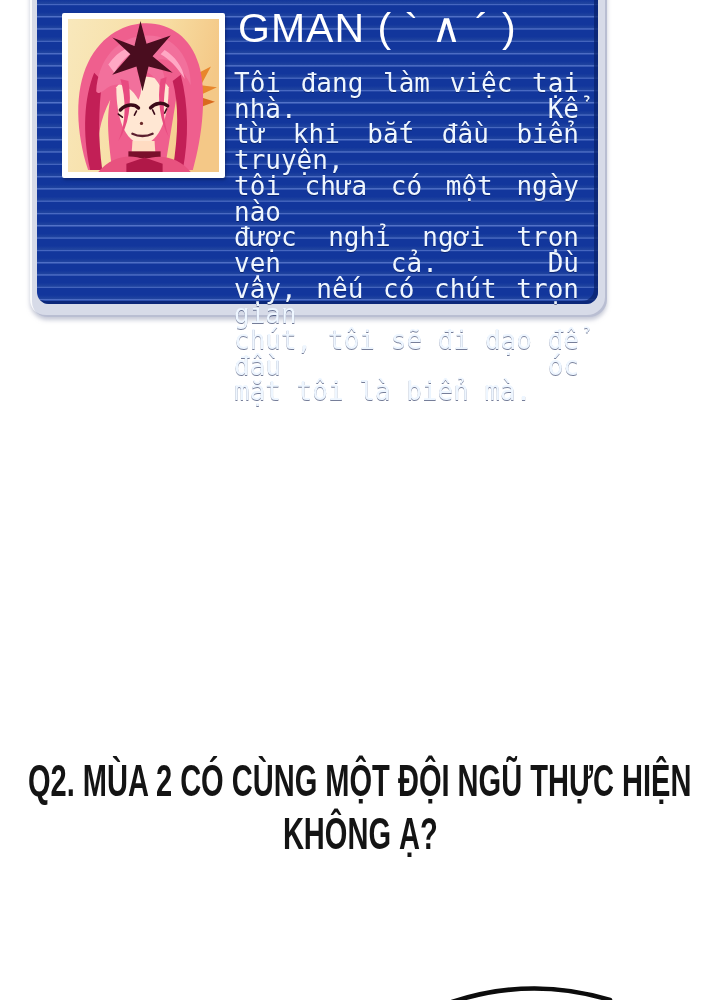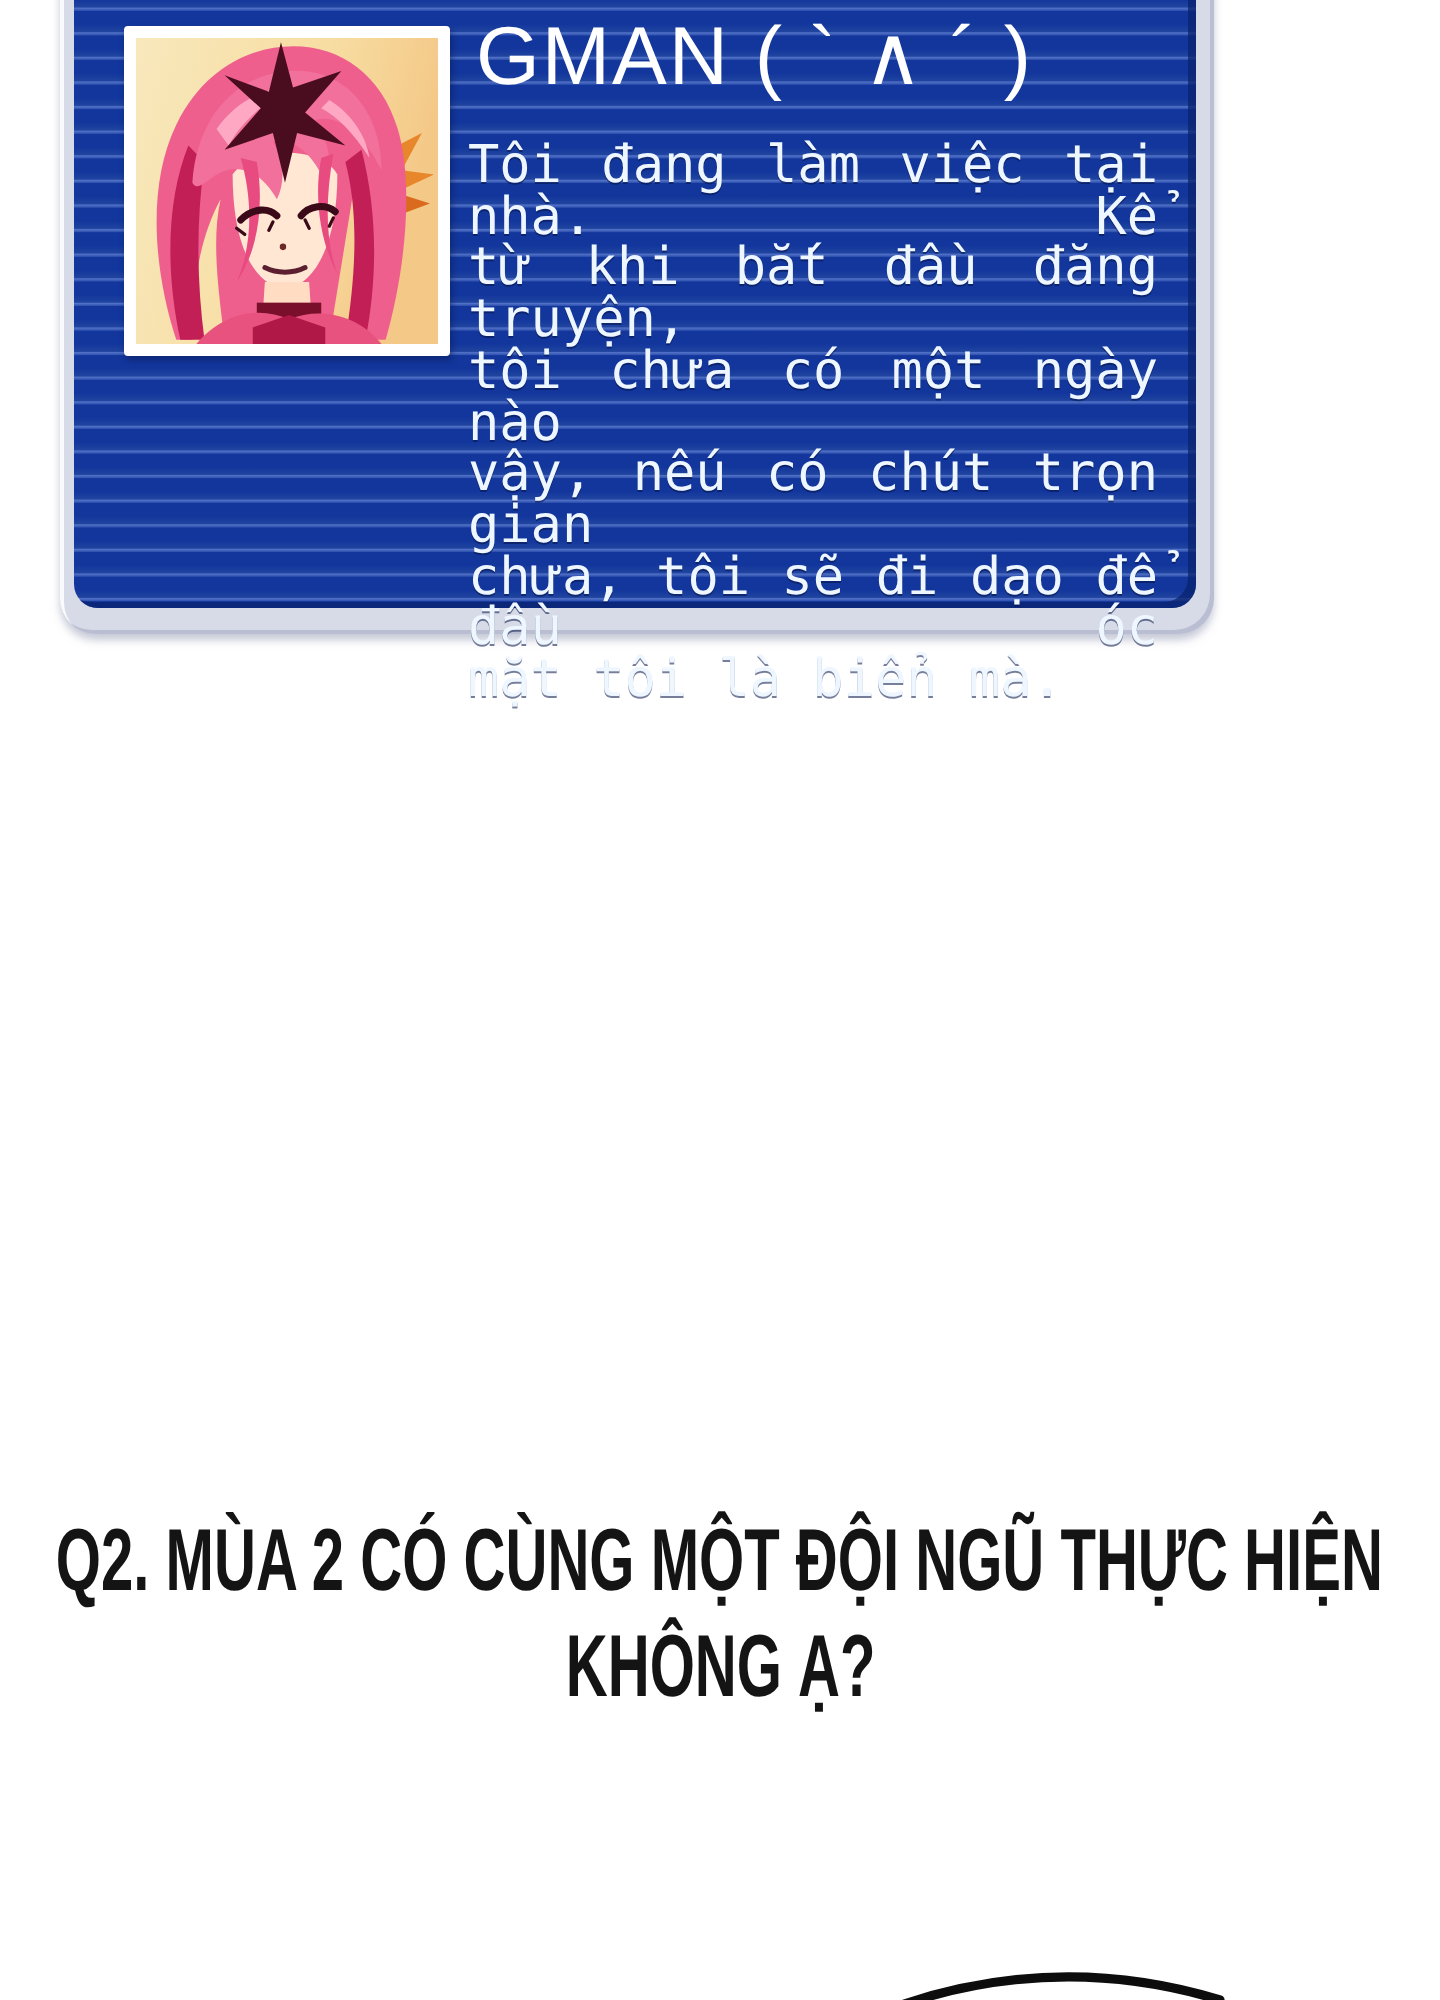--- a/index.html
+++ b/index.html
@@ -180,24 +180,25 @@
       <rect x="60" y="128" width="32" height="7" fill="#7a0f2b"></rect>
       <path d="M30,148 C44,132 62,130 76,136 C92,130 110,134 122,148 Z" fill="#e8527f"></path>
       <path d="M58,140 L76,134 L94,140 L94,148 L58,148 Z" fill="#b01848"></path>
     </svg>
   </div>
 
   <div class="card-title">GMAN ( ` ∧ ´ )</div>
 
   <div class="card-body">
     <div class="bline">Tôi đang làm việc tại nhà. Kể</div>
-    <div class="bline">từ khi bắt đầu đăng truyện,</div>
+    <div class="bline">từ khi bắt đầu biển truyện,</div>
     <div class="bline">tôi chưa có một ngày nào</div>
+    <div class="bline">được nghỉ ngơi trọn vẹn cả. Dù</div>
     <div class="bline">vậy, nếu có chút trọn gian</div>
-    <div class="bline">chưa, tôi sẽ đi dạo để đầu óc</div>
+    <div class="bline">chút, tôi sẽ đi dạo để đầu óc</div>
     <div class="bline last">mặt tôi là biển mà.</div>
   </div>
 
   <div class="question">
     <span class="qline">Q2. MÙA 2 CÓ CÙNG MỘT ĐỘI NGŨ THỰC HIỆN</span>
     <span class="qline">KHÔNG Ạ?</span>
   </div>
 
   <svg class="panel-arc" viewBox="0 0 175 25">
     <path d="M 9 27 Q 88 1 167 25" stroke="#0d0d0d" stroke-width="4.6" fill="none" stroke-linecap="round"></path>

